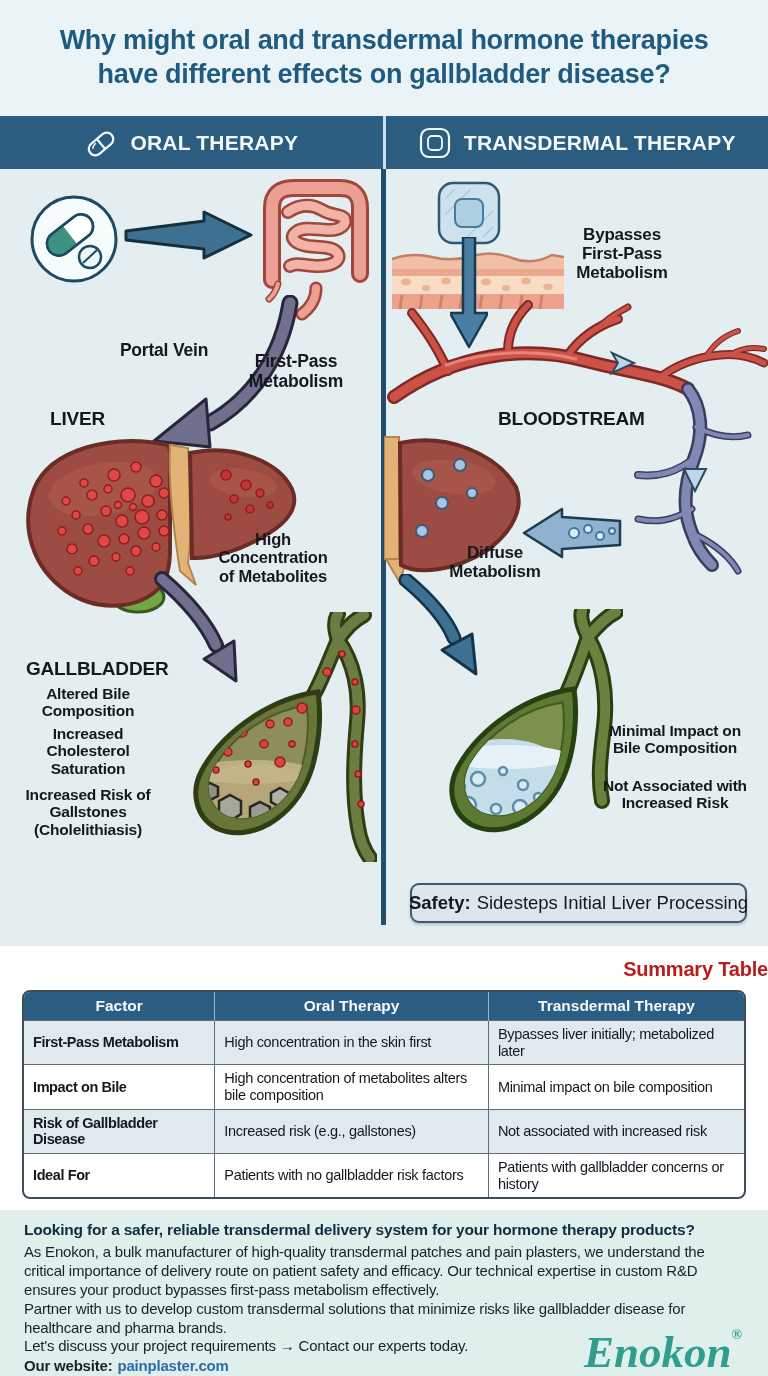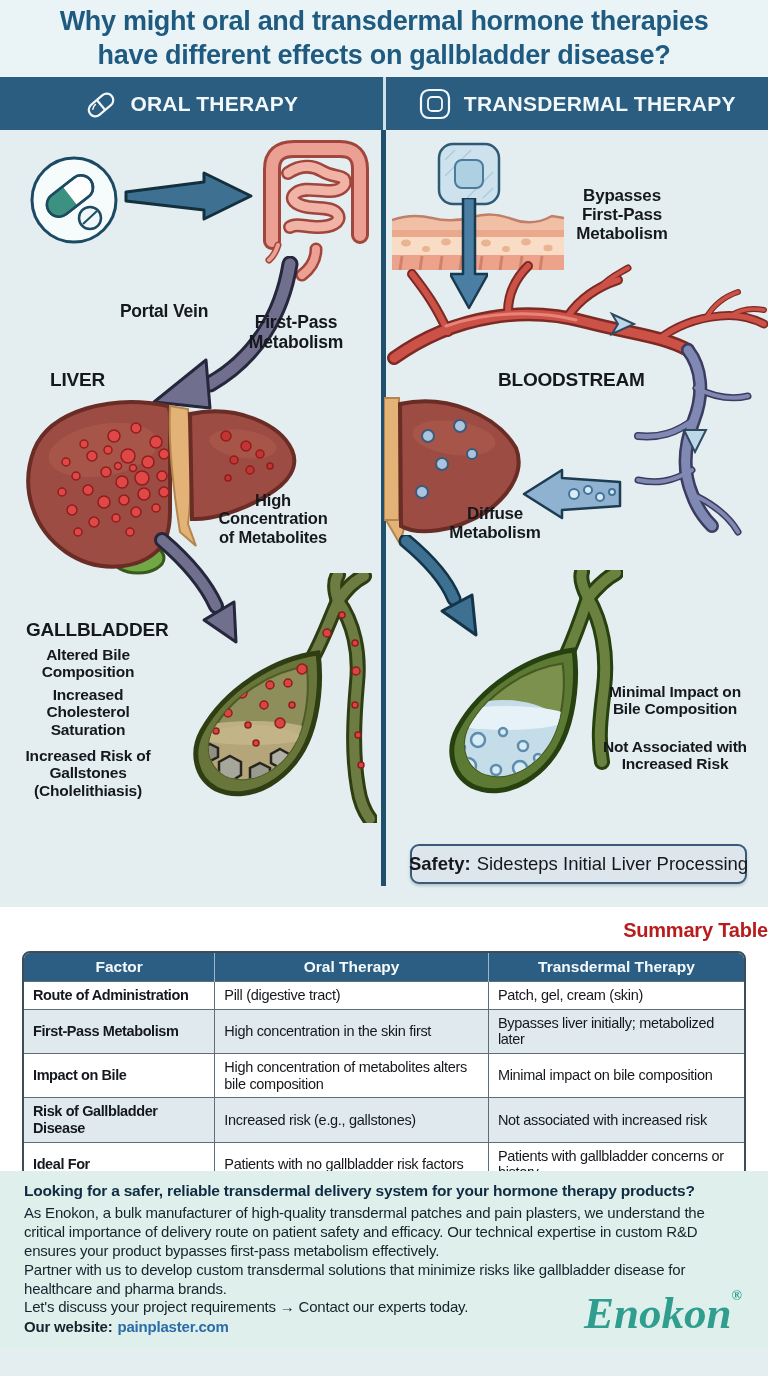--- a/index.html
+++ b/index.html
@@ -1,20 +1,20 @@
 <!DOCTYPE html>
 <html><head>
 <meta charset="utf-8">
 <style>
   * { margin:0; padding:0; box-sizing:border-box; }
   body { font-family:"Liberation Sans", sans-serif; background:#fff; }
   .poster { position:relative; width:768px; height:1376px; overflow:hidden; background:#e4eef1; }
 
   
-  .title-band { height:77px; background:#eaf4f6; display:flex; align-items:center; justify-content:center; }
+  .title-band { height:116px; background:#eaf4f6; display:flex; align-items:center; justify-content:center; }
   .title-band h1 { width:690px; text-align:center; font-size:27px; line-height:1.25; font-weight:800;
                    color:#1f5b80; letter-spacing:-0.3px; }
 
   
   .therapy-bar { height:53px; background:#2b5d80; display:flex; }
   .therapy-cell { flex:1; display:flex; align-items:center; justify-content:center; gap:12px;
                   color:#f2f8fa; font-weight:800; font-size:21px; letter-spacing:0.2px; }
   .therapy-cell:first-child { border-right:3px solid #cfe0ea; }
 
   
@@ -401,25 +401,20 @@
             <col style="width:35.5%">
           </colgroup>
         <thead>
           <tr>
             <th>Factor</th>
             <th>Oral Therapy</th>
             <th>Transdermal Therapy</th>
           </tr>
         </thead>
         <tbody>
-          <tr>
-            <td class="factor">Route of Administration</td>
-            <td>Pill (digestive tract)</td>
-            <td>Patch, gel, cream (skin)</td>
-          </tr>
           <tr class="alt">
             <td class="factor">First-Pass Metabolism</td>
             <td>High concentration in the skin first</td>
             <td>Bypasses liver initially; metabolized later</td>
           </tr>
           <tr>
             <td class="factor">Impact on Bile</td>
             <td>High concentration of metabolites alters bile composition</td>
             <td>Minimal impact on bile composition</td>
           </tr>

